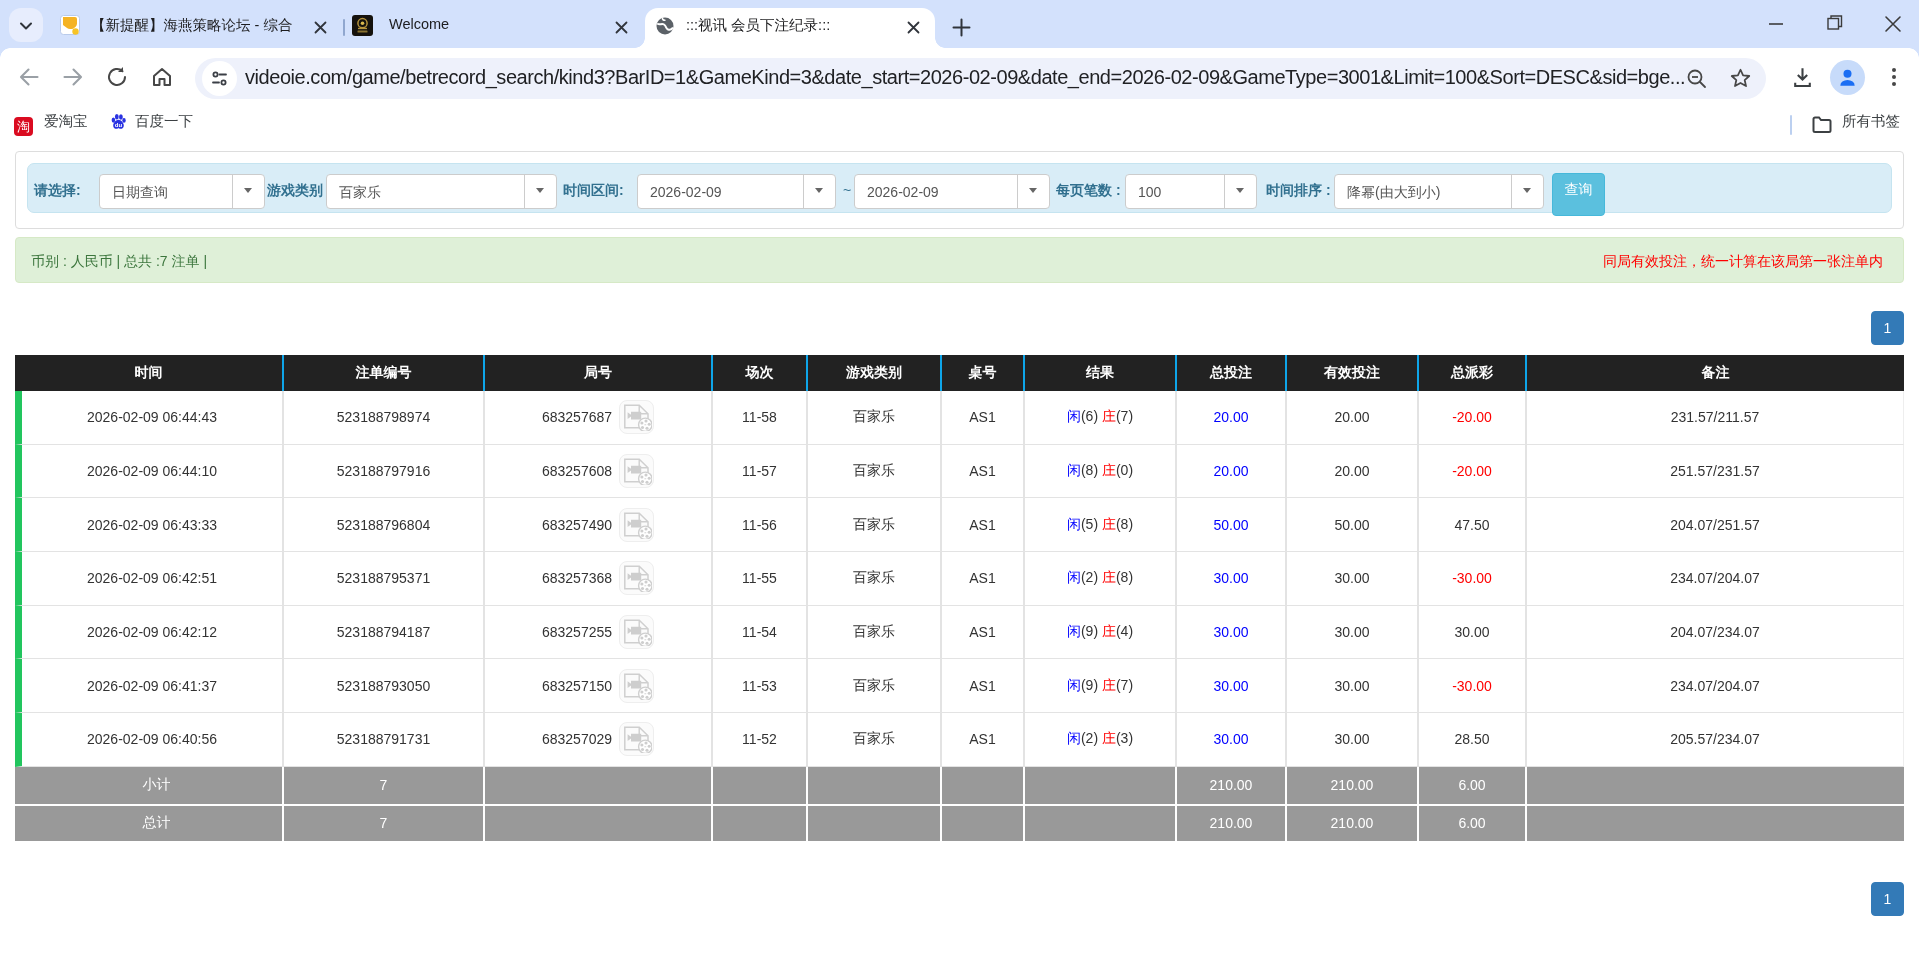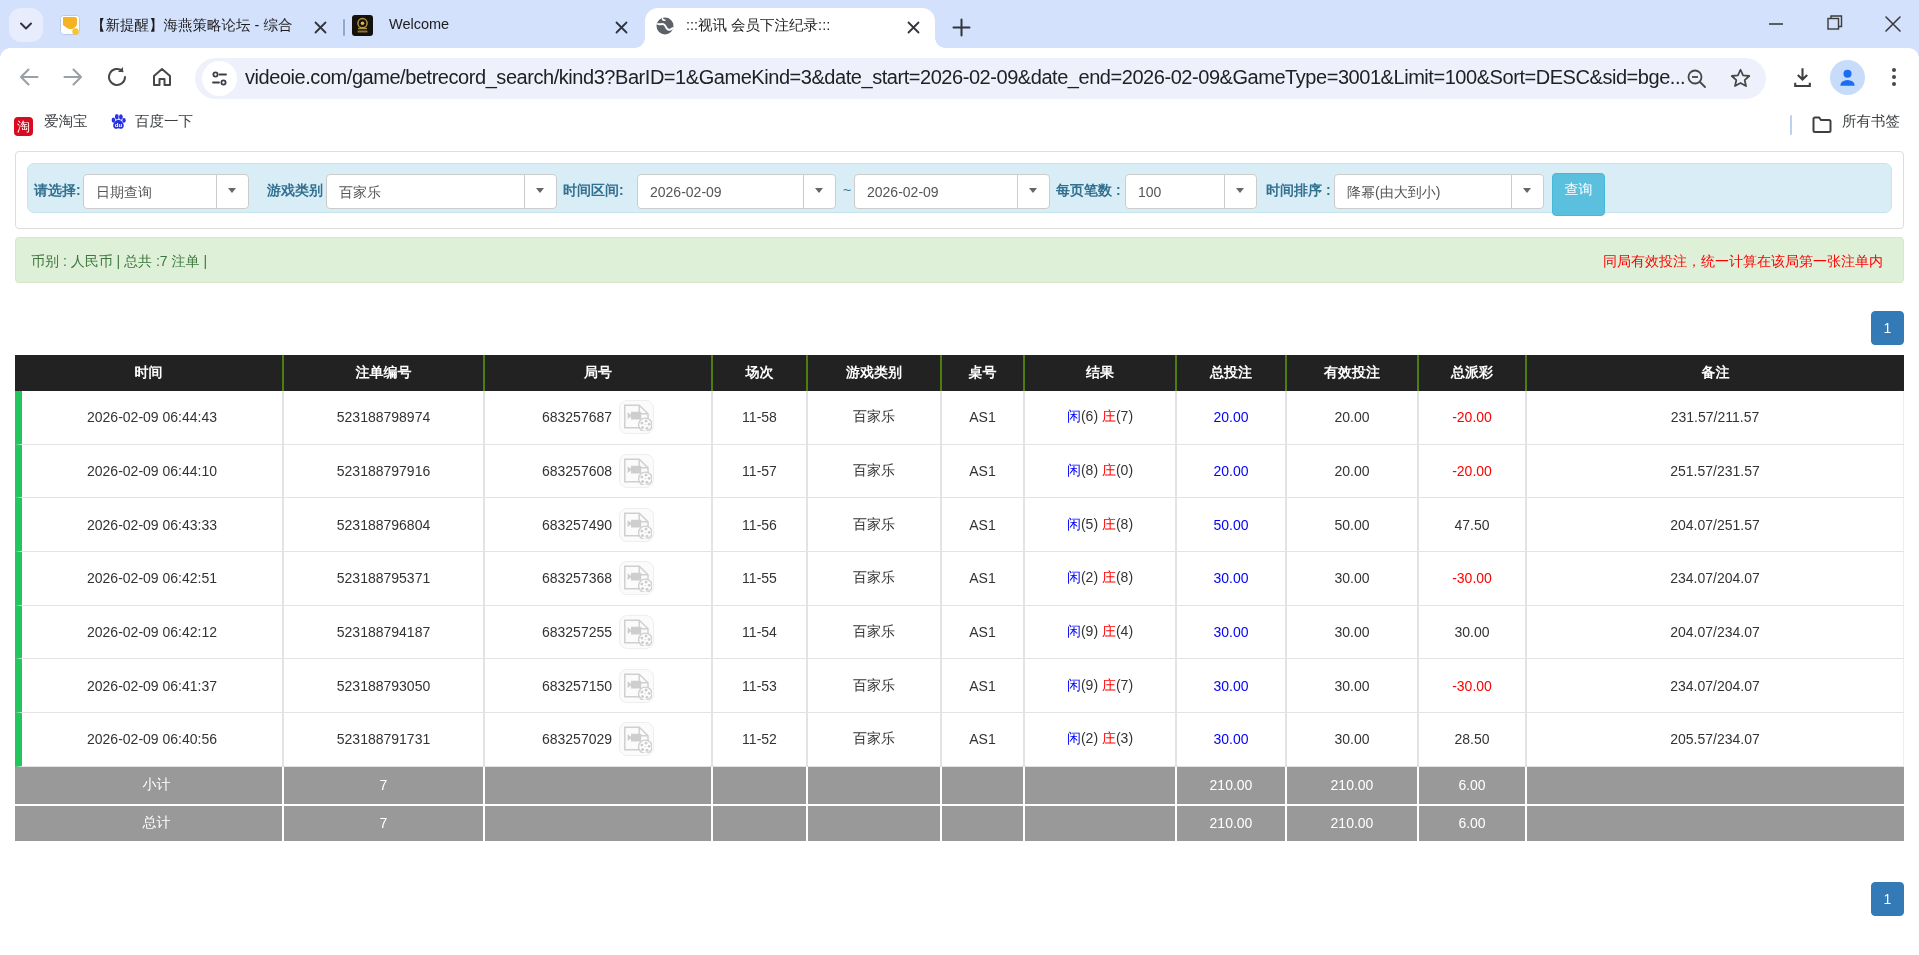--- a/index.html
+++ b/index.html
@@ -39,21 +39,21 @@
 .fsel .arr { position:absolute; right:0; top:0; bottom:0; width:32px; border-left:1px solid #ccc; }
 .fsel .arr:after { content:""; position:absolute; left:11px; top:13px; border-left:4.5px solid transparent; border-right:4.5px solid transparent; border-top:5.5px solid #666; }
 .qbtn { position:absolute; top:9px; left:1524px; width:53px; height:43px; background:#5bc0de; border:1px solid #46b8da; border-radius:4px; color:#fff; font-size:14px; text-align:center; line-height:31px; }
 .greenbar { margin:8px 15px 0 15px; height:46px; background:#dff0d8; border:1px solid #d6e9c6; border-radius:4px; position:relative; }
 .greenbar .gtxt { position:absolute; left:15px; top:15px; color:#3c763d; font-size:14px; }
 .greenbar .rtxt { position:absolute; right:20px; top:15px; color:#f00; font-size:14px; }
 .pagwrap { position:relative; margin:0 15px; height:0; }
 .pag { position:absolute; right:0; width:33px; height:34px; background:#337ab7; border:1px solid #337ab7; border-radius:4px; color:#fff; font-size:14px; text-align:center; line-height:32px; }
 
 table.bet { border-collapse:separate; border-spacing:0; table-layout:fixed; width:1889px; margin:15px 15px; }
-table.bet th { background:#222; color:#fff; font-size:14px; font-weight:bold; height:36px; border-left:2px solid #4d7c0f; text-align:center; vertical-align:middle; padding:0; }
+table.bet th { background:#222; color:#fff; font-size:14px; font-weight:bold; height:36px; border-left:2px solid #0ea5e9; text-align:center; vertical-align:middle; padding:0; }
 table.bet th:first-child { border-left:none; }
 table.bet tbody td { height:53.7px; border-left:2px solid #e3e3e3; border-bottom:1px solid #e3e3e3; text-align:center; vertical-align:middle; font-size:14px; color:#333; padding:0; background:#fff; }
 table.bet tbody td:first-child { border-left:7px solid #22c55e; }
 table.bet tbody td:last-child { border-right:1px solid #eee; }
 table.bet tfoot td { height:37px; background:#999; color:#fff; font-size:14px; text-align:center; vertical-align:middle; border-left:2px solid #fff; padding:0; }
 table.bet tfoot td:first-child { border-left:none;padding-left:16px; }
 table.bet tfoot tr.total td { border-top:2px solid #fff; }
 .blue, table.bet tbody td.blue { color:#0000ff; }
 .red, table.bet tbody td.red { color:#ff0000; }
 .vicon { display:inline-block; width:35px; height:34px; background:#fbfbfb; border:1px solid #eee; border-radius:8px; vertical-align:middle; margin-left:7px; position:relative; }
@@ -194,21 +194,21 @@
   <svg style="position:absolute;left:1812px;top:9px" width="20" height="17" viewBox="0 0 20 17">
       <path d="M1.5 3 a1.5 1.5 0 0 1 1.5 -1.5 h4 l2 2.5 h8 a1.5 1.5 0 0 1 1.5 1.5 v9 a1.5 1.5 0 0 1 -1.5 1.5 h-14 a1.5 1.5 0 0 1 -1.5 -1.5 z" fill="none" stroke="#3c4043" stroke-width="2"></path>
     </svg>
   <div class="bkitem" style="left:1842px;">所有书签</div>
 </div>
 
 <div class="content">
   <div class="panel">
     <div class="filterbar">
       <div class="flabel" style="left:6px;">请选择:</div>
-      <div class="fsel" style="left:55px;width:166px;">
+      <div class="fsel" style="left:71px;width:166px;">
           <div class="txt">日期查询</div>
           <div class="arr"></div>
         </div>
       <div class="flabel" style="left:239px;">游戏类别</div>
       <div class="fsel" style="left:298px;width:231px;">
           <div class="txt">百家乐</div>
           <div class="arr"></div>
         </div>
       <div class="flabel" style="left:535px;">时间区间:</div>
       <div class="fsel" style="left:609px;width:199px;">

